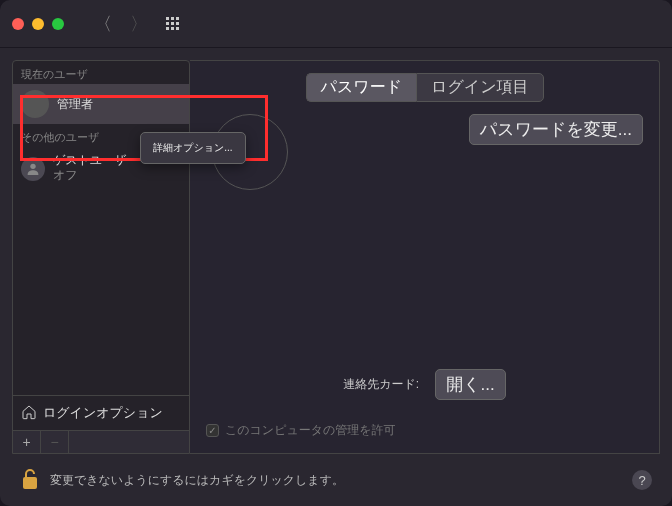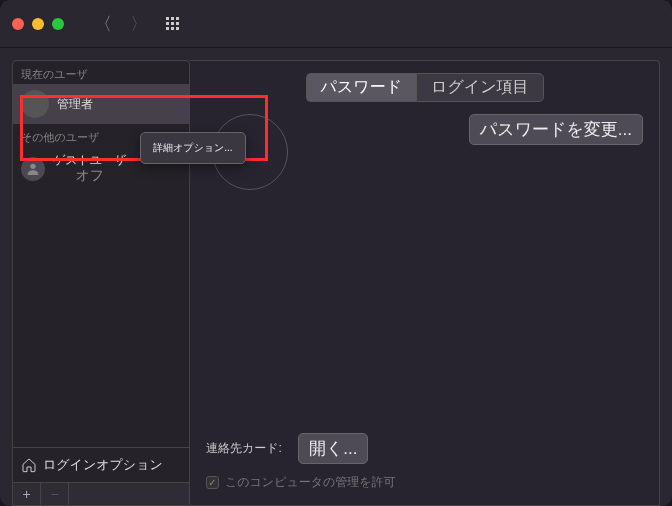--- a/index.html
+++ b/index.html
@@ -18,38 +18,38 @@
   .search svg { width: 13px; height: 13px; }
   .content { flex: 1; display: flex; padding: 12px 12px 0 12px; gap: 0; position: relative; }
   .sidebar { width: 178px; display: flex; flex-direction: column; border: 1px solid #444; border-radius: 4px 4px 0 0; background: #252229; }
   .side-header { font-size: 11px; color: #888; padding: 6px 8px 2px; }
   .user-row { display: flex; align-items: center; gap: 8px; padding: 6px 8px; }
   .user-row.sel { background: #454049; text-align: right; }
   .avatar { width: 28px; height: 28px; border-radius: 50%; background: #555; display:flex; align-items:center; justify-content:center; }
   .avatar.small { width: 24px; height: 24px; background:#4b4852; }
   .avatar svg { width:16px; height:16px; fill:#888; }
   .user-row .name { font-size: 12px; color:#ddd; line-height:1.2; }
-  .user-row .sub { font-size: 14px; color:#888;text-align:center; }
+  .user-row .sub { font-size: 12px; color:#888; }
   .side-spacer { flex:1; }
-  .login-opt { border-top:1px solid #444; padding:8px; display:flex; align-items:center; gap:6px; }
+  .login-opt { border-top:1px solid #444; padding:8px; display:flex; align-items:flex-start; gap:6px; }
   .login-opt svg { width:16px; height:16px; stroke:#ccc; fill:none; stroke-width:1.5; }
   .side-toolbar { border-top:1px solid #444; display:flex; background:#2f2c36; }
   .tb-btn { width:28px; height:22px; display:flex; align-items:center; justify-content:center; color:#aaa; border-right:1px solid #444; font-size:14px; }
   .main { flex:1; border:1px solid #444; border-left:none; border-radius: 0 4px 0 0; position:relative; padding:12px 16px; background:#272430; }
   .tabs { display:flex; justify-content:center; gap:0; margin-bottom: 12px; }
   .tab { padding: 3px 14px; font-size:16px; background:#3c3943; color:#ccc; border:1px solid #555; }
   .tab:first-child { border-radius:5px 0 0 5px; border-right:none; }
   .tab:last-child { border-radius:0 5px 5px 0; }
   .tab.active { background:#5a5761; color:#fff; }
   .profile-area { display:flex; align-items:flex-start; gap:20px; margin-top: 6px; }
   .big-avatar { width:76px; height:76px; border-radius:50%; border:1px solid #555; margin-left:6px; }
   .btn { background:#4e4b56; border:1px solid #666; border-radius:5px; padding:3px 10px; font-size:17px; color:#eee; cursor:default; }
   .change-pw { margin-left:auto; }
   .bottom-main { position:absolute; bottom:14px; left:16px; right:16px; }
-  .contact-row { display:flex; justify-content:flex-start; align-items:center; gap:16px; font-size:12px; color:#ccc; margin-bottom:10px; }
+  .contact-row { display:flex; justify-content:center; align-items:center; gap:16px; font-size:12px; color:#ccc; margin-bottom:22px; }
   .check-row { display:flex; align-items:center; gap:6px; color:#777; font-size:12px; }
   .check-row .cbx { width:13px; height:13px; border:1px solid #555; border-radius:3px; background:#333; display:flex; align-items:center; justify-content:center; font-size:10px; color:#888;}
   .footer { height:52px; display:flex; align-items:center; padding:0 20px; gap:10px; }
   .lock svg { width:20px; height:24px; }
   .footer-text { font-size:12px; color:#bbb; }
   .help { margin-left:auto; width:20px; height:20px; border-radius:50%; background:#4a4752; color:#ccc; display:flex; align-items:center; justify-content:center; font-size:13px; }
   
   .highlight-box { position:absolute; border:3px solid #ff2e2e; left:20px; top:95px; width:248px; height:66px; pointer-events:none; z-index:5; }
   .context-menu { position:absolute; left:140px; top:132px; background:#3a3741; border:1px solid #666; border-radius:5px; padding:4px 0; z-index:6; box-shadow:0 4px 12px rgba(0,0,0,.4); }
   .context-menu .item { padding:4px 12px; font-size:10px; color:#eee; white-space:nowrap; }
@@ -134,19 +134,29 @@
         </div>
         <div class="check-row">
           <span class="cbx">✓</span>
           <span>このコンピュータの管理を許可</span>
         </div>
       </div>
     </div>
 
   </div>
 
+  <div class="footer">
+    <div class="lock">
+      <svg viewBox="0 0 20 24">
+          <rect x="3" y="10" width="14" height="12" rx="2" fill="#d9a441"></rect>
+          <path d="M6 10V7a4 4 0 0 1 8 0" fill="none" stroke="#d9a441" stroke-width="2"></path>
+        </svg>
+    </div>
+    <div class="footer-text">変更できないようにするにはカギをクリックします。</div>
+    <div class="help">?</div>
+  </div>
 
   <div class="highlight-box"></div>
   <div class="context-menu">
     <div class="item">詳細オプション...</div>
   </div>
 
 </div>
 
 </body></html>

